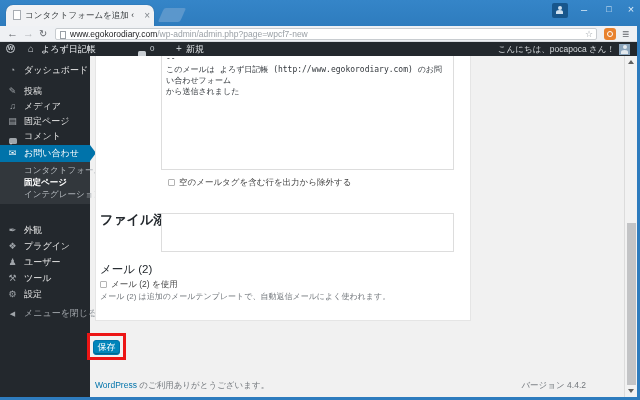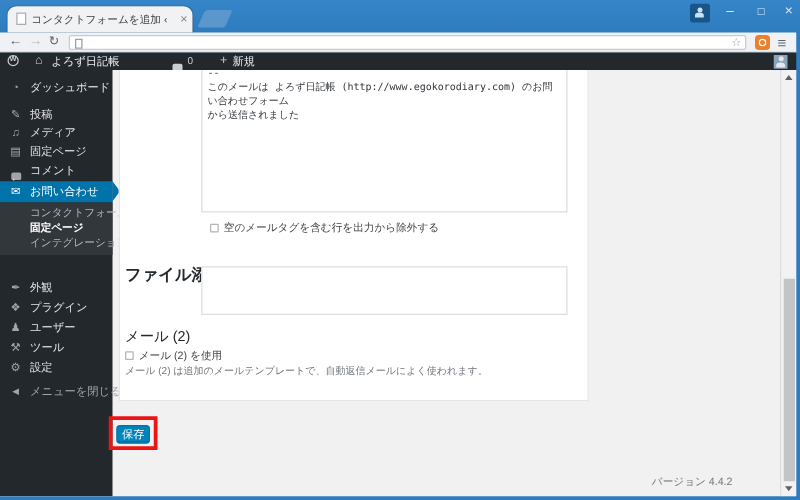--- a/index.html
+++ b/index.html
@@ -103,34 +103,36 @@
     <div class="winbtn max">□</div>
     <div class="winbtn close">×</div>
   </div>
 
   <div class="toolbar">
     <span class="nav-ic" style="left:7px;">←</span>
     <span class="nav-ic" style="left:23px;color:#b3b7ba;">→</span>
     <span class="nav-ic" style="left:39px;font-size:10px;">↻</span>
     <div class="urlbar">
       <span class="url-pageicon"></span>
+      <span class="url-text"><span class="url-domain">www.egokorodiary.com</span><span class="url-path">/wp-admin/admin.php?page=wpcf7-new</span></span>
       <span class="url-star">☆</span>
     </div>
     <div class="ext-btn"></div>
     <span class="menu-ic">≡</span>
   </div>
 
   <div class="adminbar">
     <div class="wp-logo">W</div>
     <span class="ab" style="left:28px;color:#c9ced3;font-size:10px;">⌂</span>
     <span class="ab" style="left:41px;">よろず日記帳</span>
     <span class="ab" style="left:138px;top:4px;height:6px;"><span class="bubble"></span></span>
     <span class="ab" style="left:150px;color:#c9ced3;font-size:8px;">0</span>
     <span class="ab" style="left:176px;color:#c9ced3;font-size:10px;">+</span>
     <span class="ab" style="left:186px;">新規</span>
+    <span class="ab" style="right:22px;font-size:8.5px;color:#d6dadd;"><span>こんにちは、</span><span>pocapoca</span><span> さん！</span></span>
     <span class="avatar">
         <span class="person p-av" style="position:absolute;left:0;top:0;width:11px;height:11px;"></span>
       </span>
   </div>
 
   <div class="content">
 
     <div class="sidebar">
       <div class="side-item" style="top:7px;">
           <span class="ic">◔</span>
@@ -200,20 +202,21 @@
       <div class="filebox"></div>
 
       <div class="mail2-head">メール (2)</div>
       <div class="cb-row" style="left:4px;top:229px;"><span class="cb"></span><span>メール (2) を使用</span></div>
       <div class="mail2-desc">メール (2) は追加のメールテンプレートで、自動返信メールによく使われます。</div>
     </div>
 
     <div class="annotation"></div>
     <div class="save-btn">保存</div>
 
+    <div class="footer-thanks"><a>WordPress</a><span> のご利用ありがとうございます。</span></div>
     <div class="footer-version">バージョン 4.4.2</div>
 
     <div class="scrollbar">
       <div class="sb-arrow sb-up"></div>
       <div class="sb-thumb"></div>
       <div class="sb-arrow sb-down"></div>
     </div>
   </div>
 
 </div>

